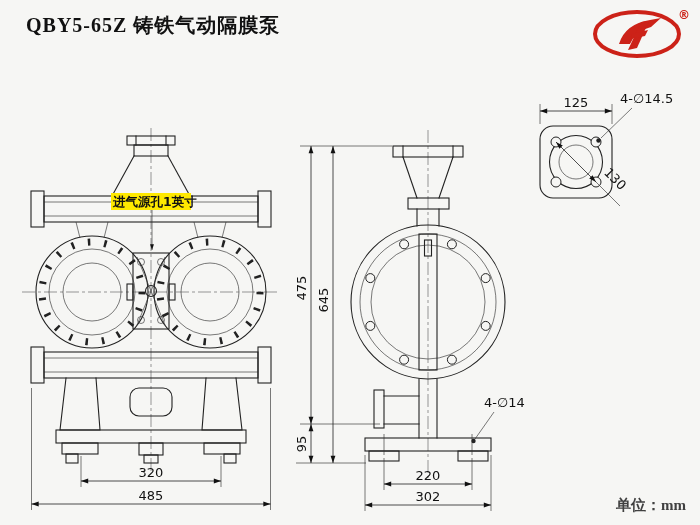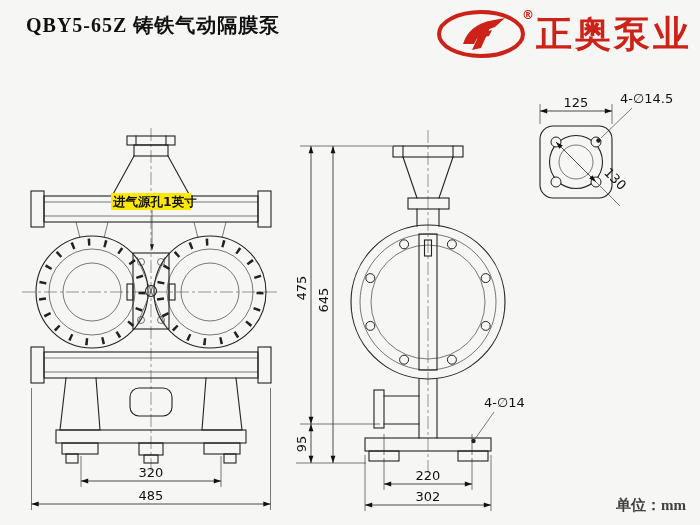--- a/index.html
+++ b/index.html
@@ -35,21 +35,20 @@
   <h1 id="title">QBY5-65Z 铸铁气动隔膜泵</h1>
 
   <div id="logo">
     <svg width="96" height="54" viewBox="0 0 96 54">
       <ellipse cx="47" cy="27" rx="42" ry="22" fill="none" stroke="#cc2218" stroke-width="4"></ellipse>
       <path d="M29,37 Q35,17 60,13 L71,11 L61,20 Q45,24 40,37 Z" fill="#cc2218"></path>
       <path d="M59,14 L47,41 L38,43 L51,15 Z" fill="#cc2218"></path>
       <path d="M42,27 L58,23 L55,29 L40,32 Z" fill="#cc2218"></path>
     </svg>
     <span class="reg">®</span>
-    <span class="brand">正奥泵业</span>
   </div>
 
   <svg class="draw" width="700" height="525" viewBox="0 0 700 525">
     <defs>
       <marker id="arrow" viewBox="0 0 10 10" refX="9.5" refY="5" markerWidth="10" markerHeight="10" orient="auto-start-reverse">
         <path d="M0.5,2 L9.5,5 L0.5,8 Z" fill="#111"></path>
       </marker>
     </defs>
 
     <g>

